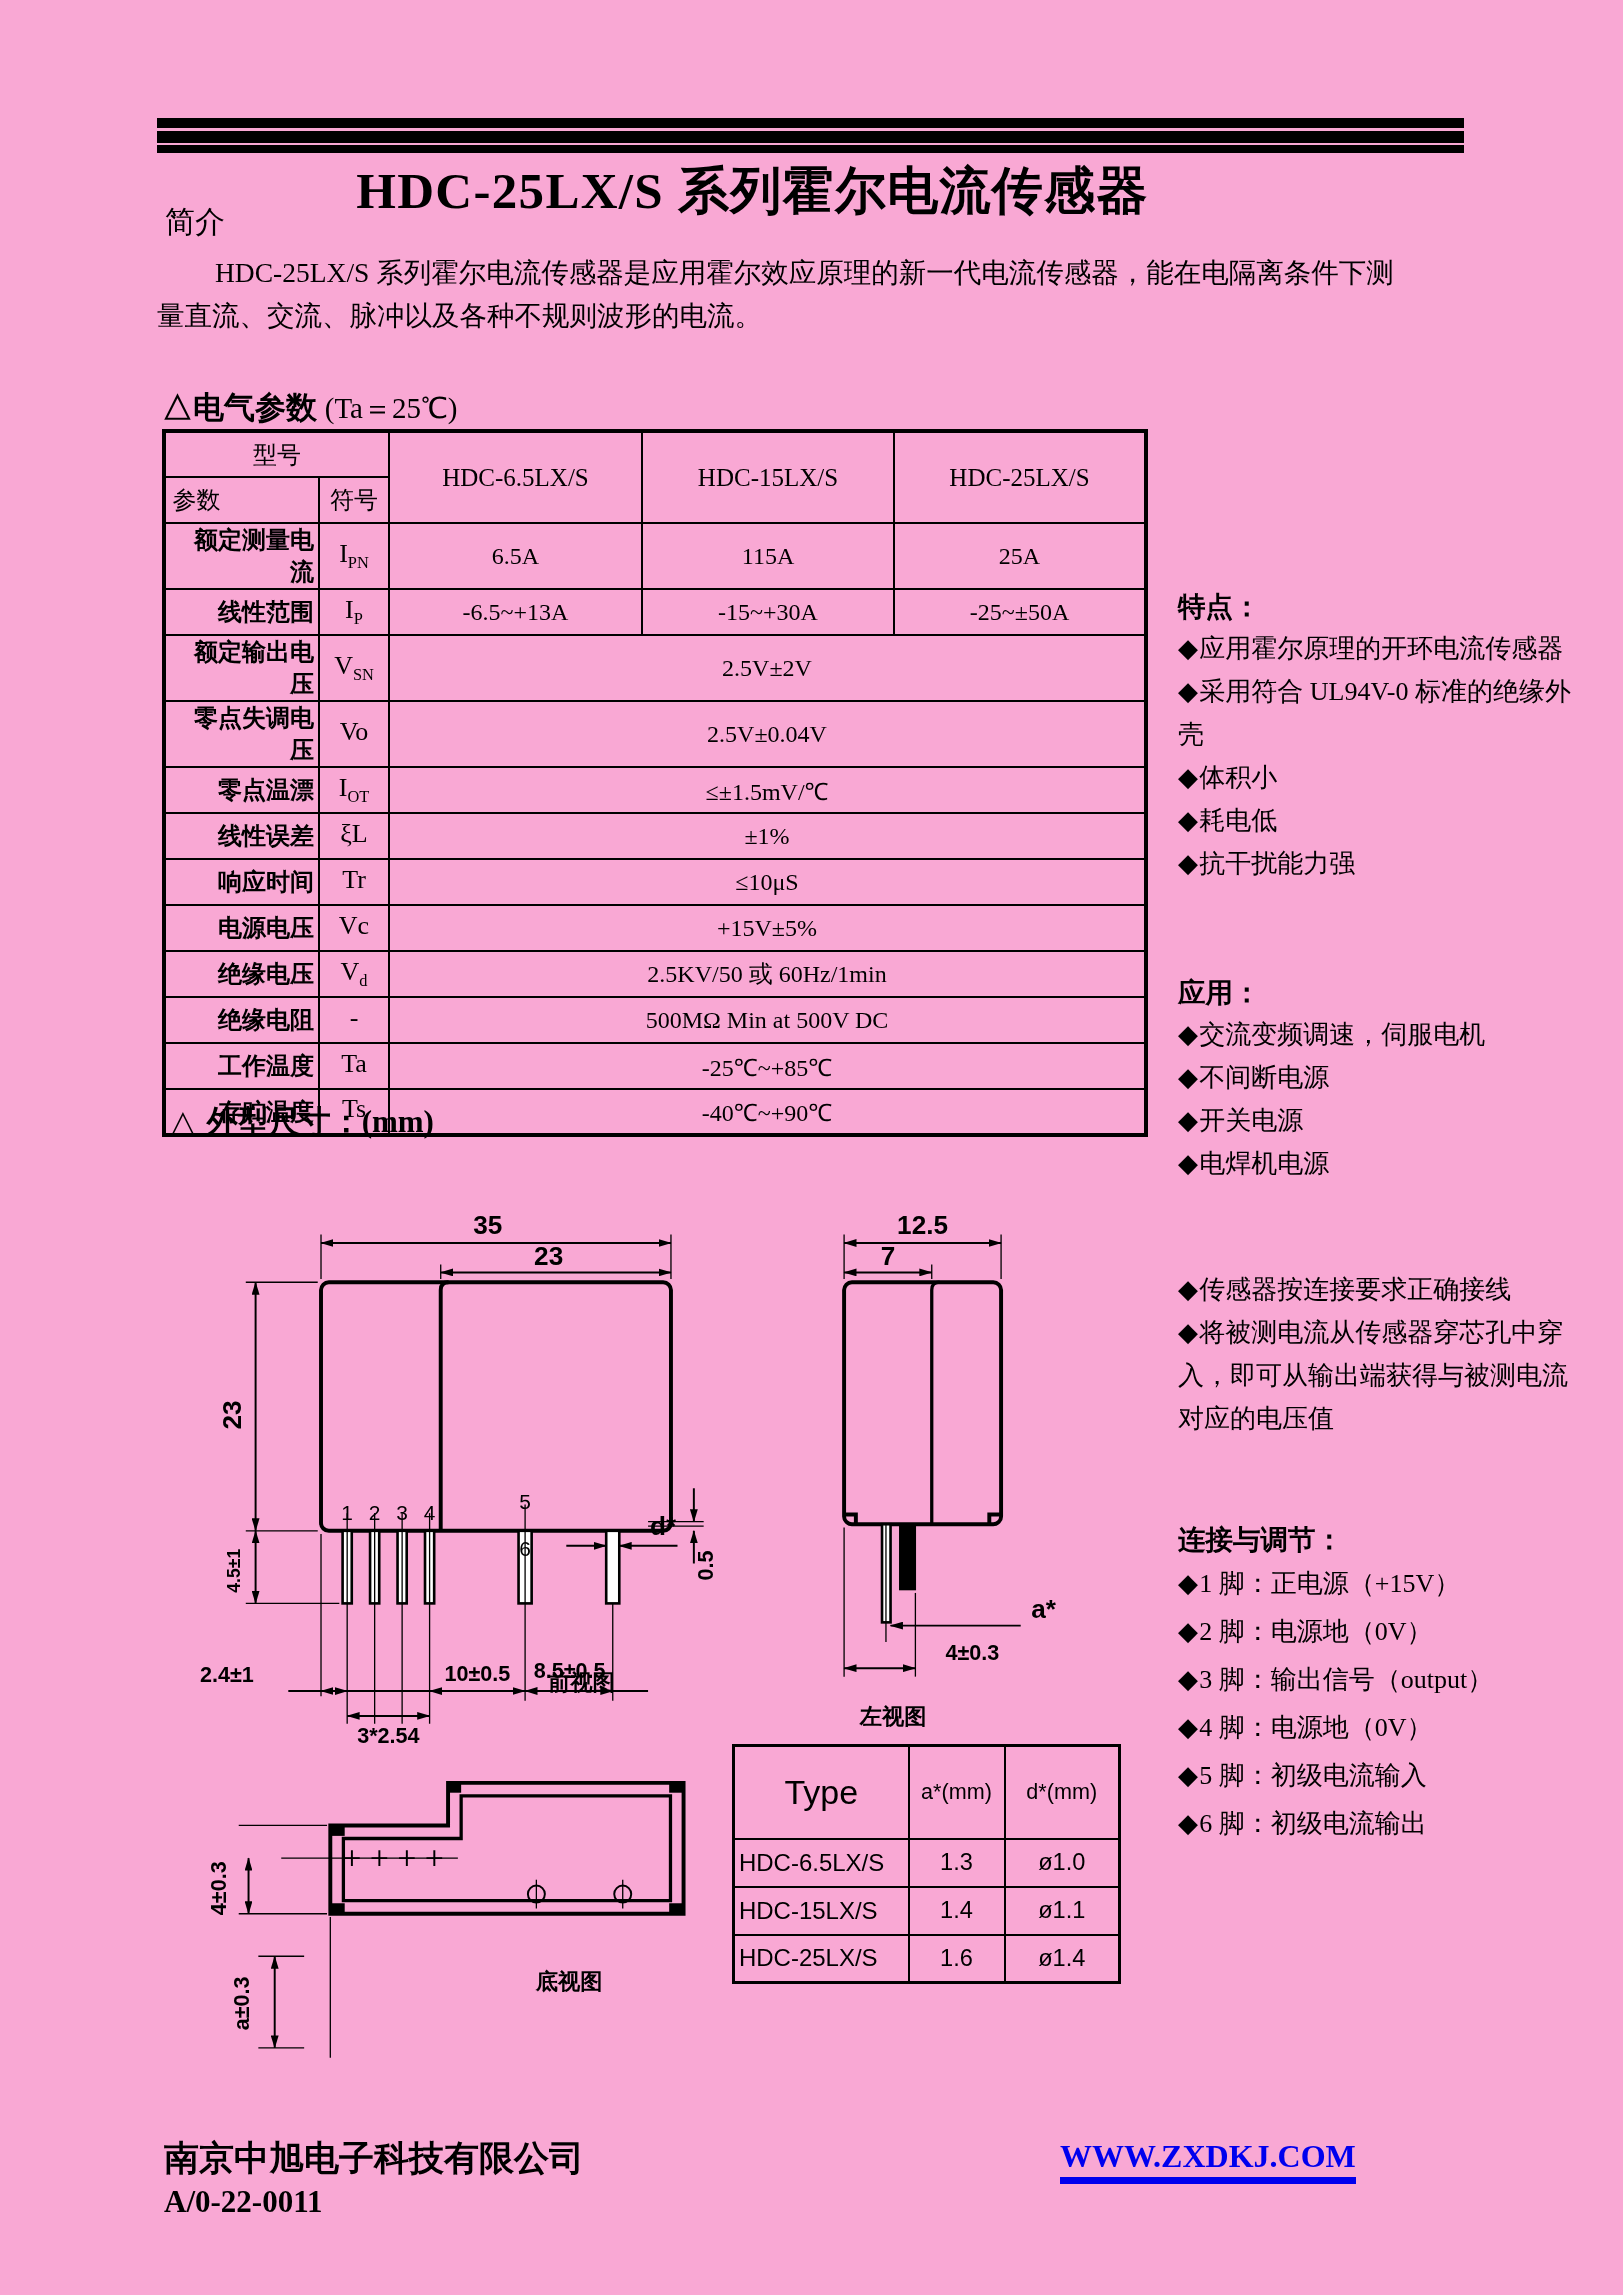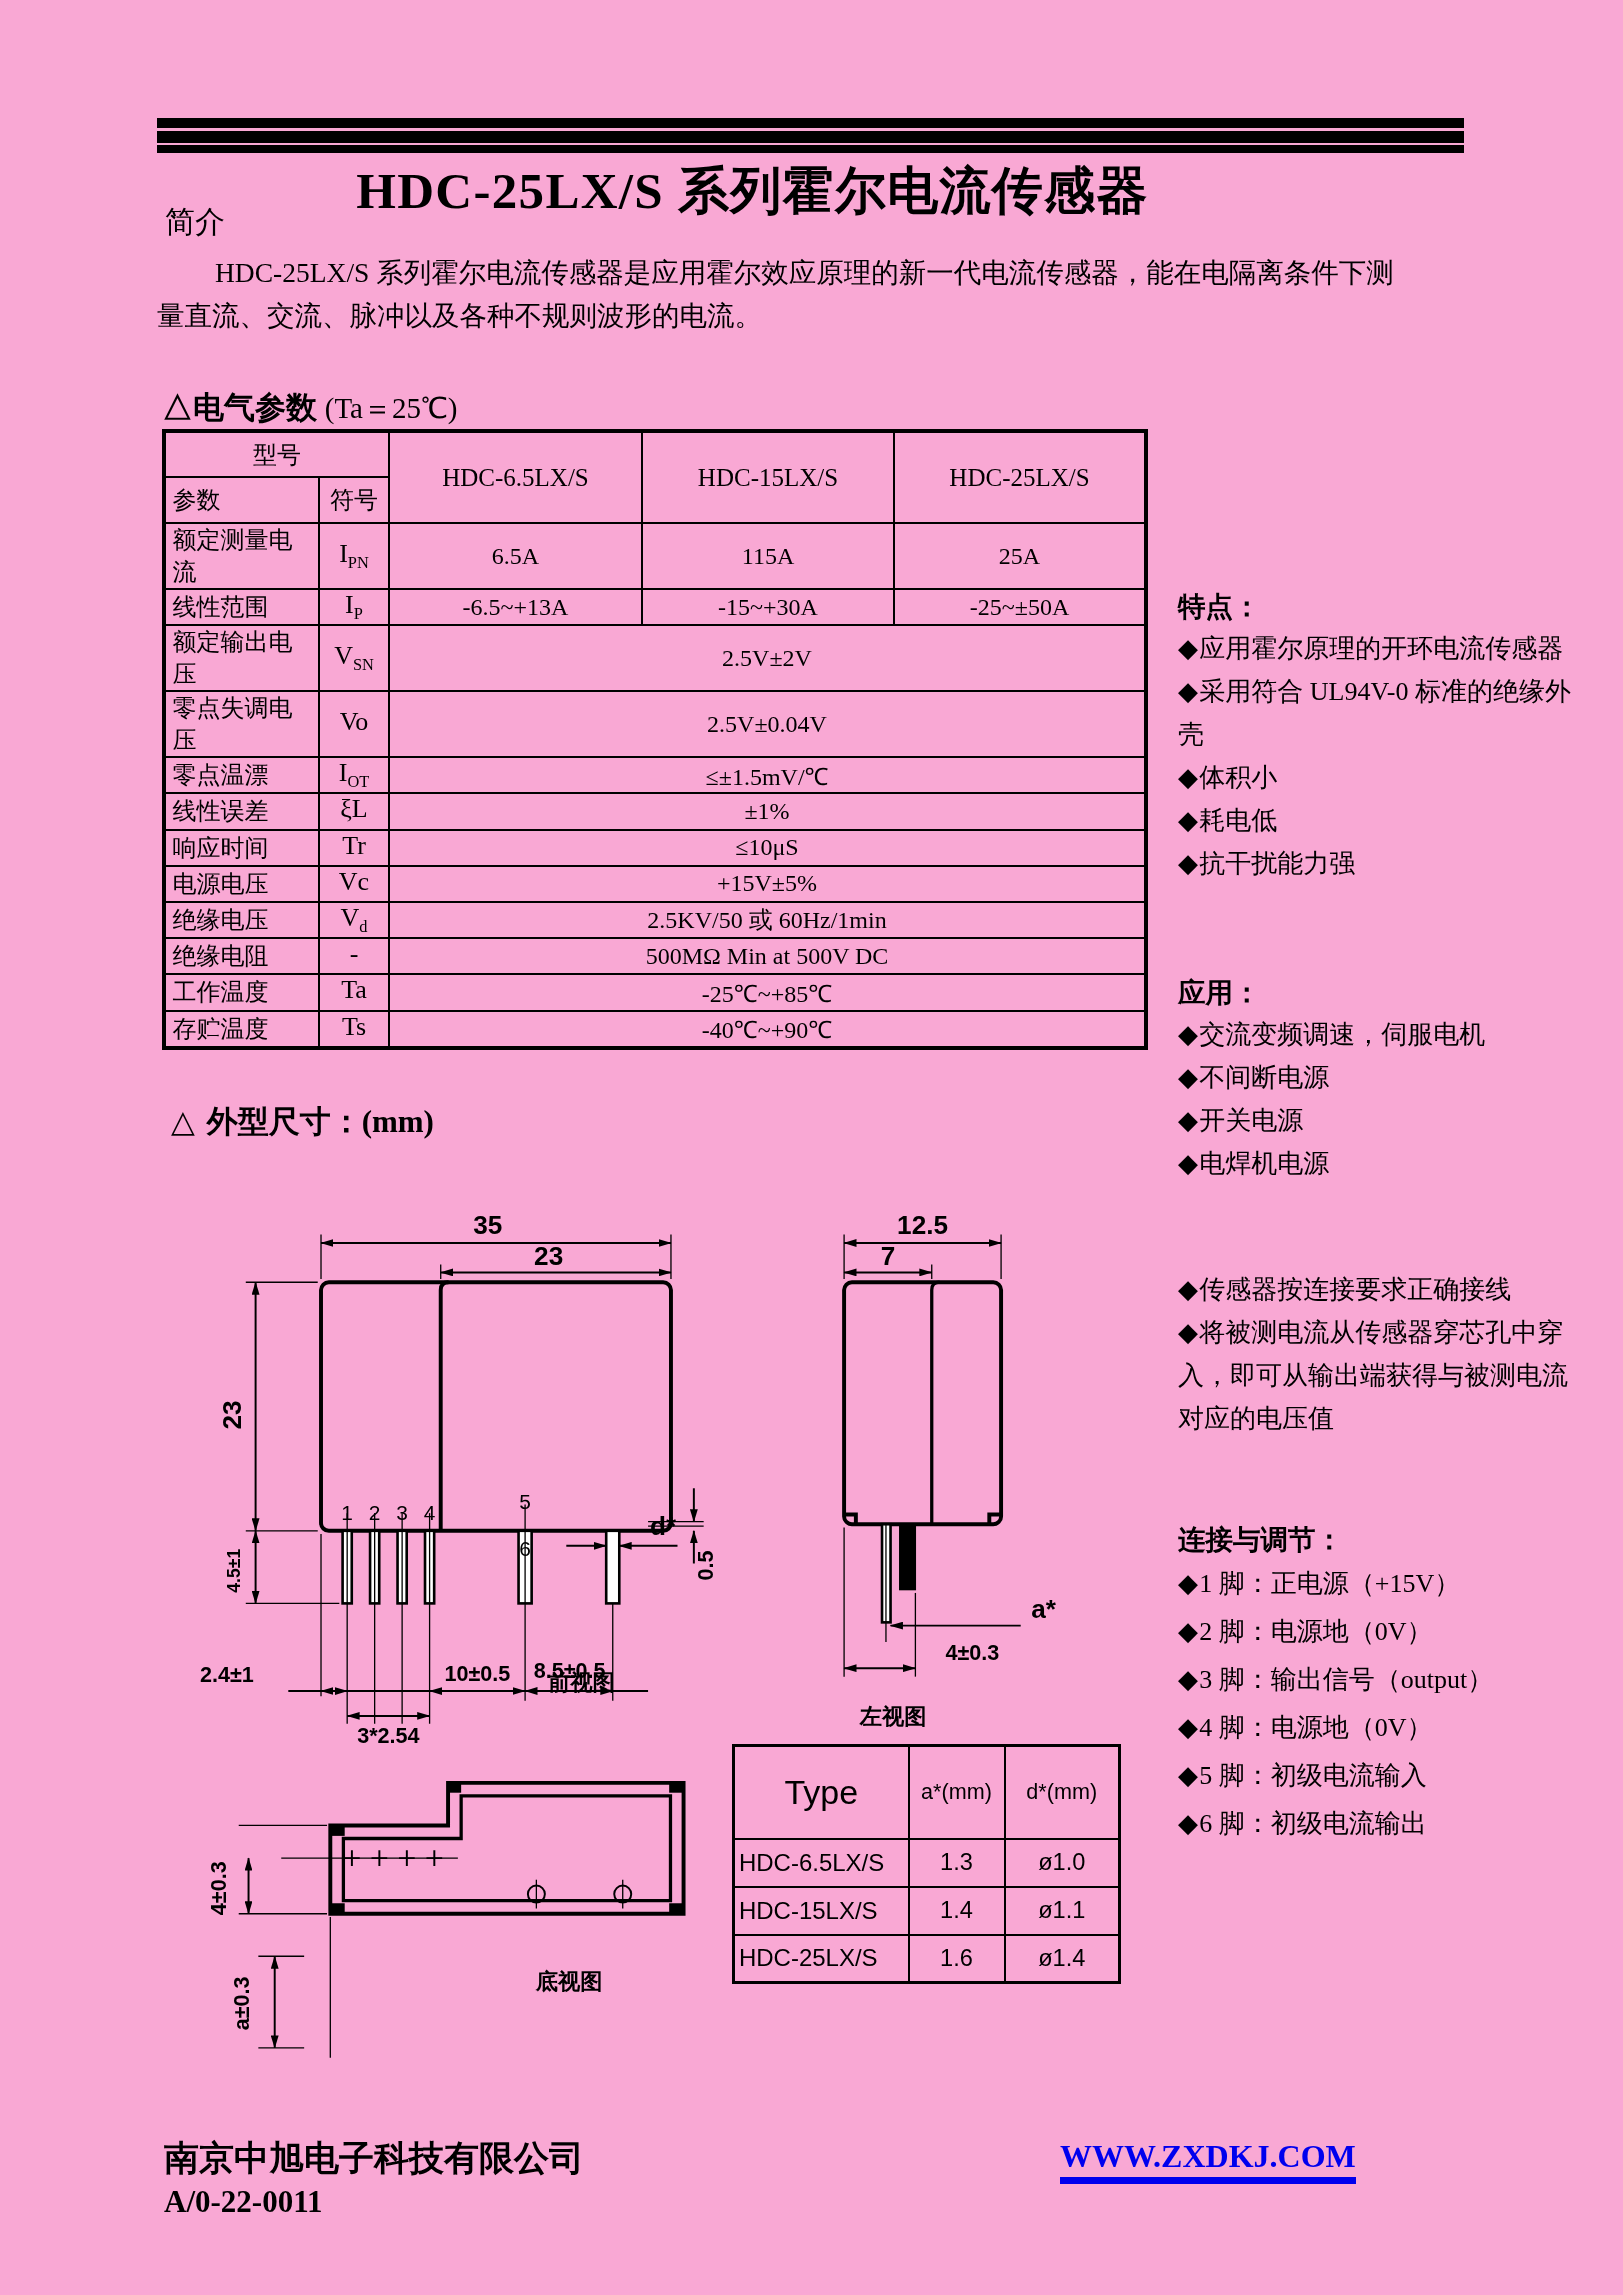--- a/index.html
+++ b/index.html
@@ -23,23 +23,23 @@
   
   .spec-heading { position:absolute; left:162px; top:387px; font-size:31px; }
   .spec-heading .t  { font-weight:bold; }
   .spec-heading .c  { font-size:29px; }
   .outline-heading { position:absolute; left:171px; top:1101px; font-size:31px; font-weight:bold; }
   .outline-heading .sym { font-weight:normal; margin-right:11.8px; }
   
   table.spec { position:absolute; left:162px; top:429px; width:982px;
                border-collapse:collapse; table-layout:fixed; font-size:24px;
                border:4.6px solid #000; }
-  table.spec td { border:2.6px solid #000; height:36px; text-align:center;
+  table.spec td { border:2.6px solid #000; height:46px; text-align:center;
                   vertical-align:middle; padding:0 3.9px; overflow:hidden; }
-  table.spec td.param { text-align:left; padding-left:6.5px; }
+  table.spec td.param { text-align:right; padding-left:6.5px;font-weight:bold; }
   table.spec td.sym   { font-size:26px; }
   table.spec td.sym sub { font-size:16.4px; }
   table.spec td.model { font-size:25px; }
   table.spec tr.hdr td { height:46px; }
   table.spec td.corner-top { text-align:center; }
   table.spec td.corner-param { text-align:left; padding-left:6.5px; }
   
   svg.draw { position:absolute; overflow:visible; }
   svg .body { fill:none; stroke:#000; stroke-width:6px; }
   svg .mid  { fill:none; stroke:#000; stroke-width:5px; }

